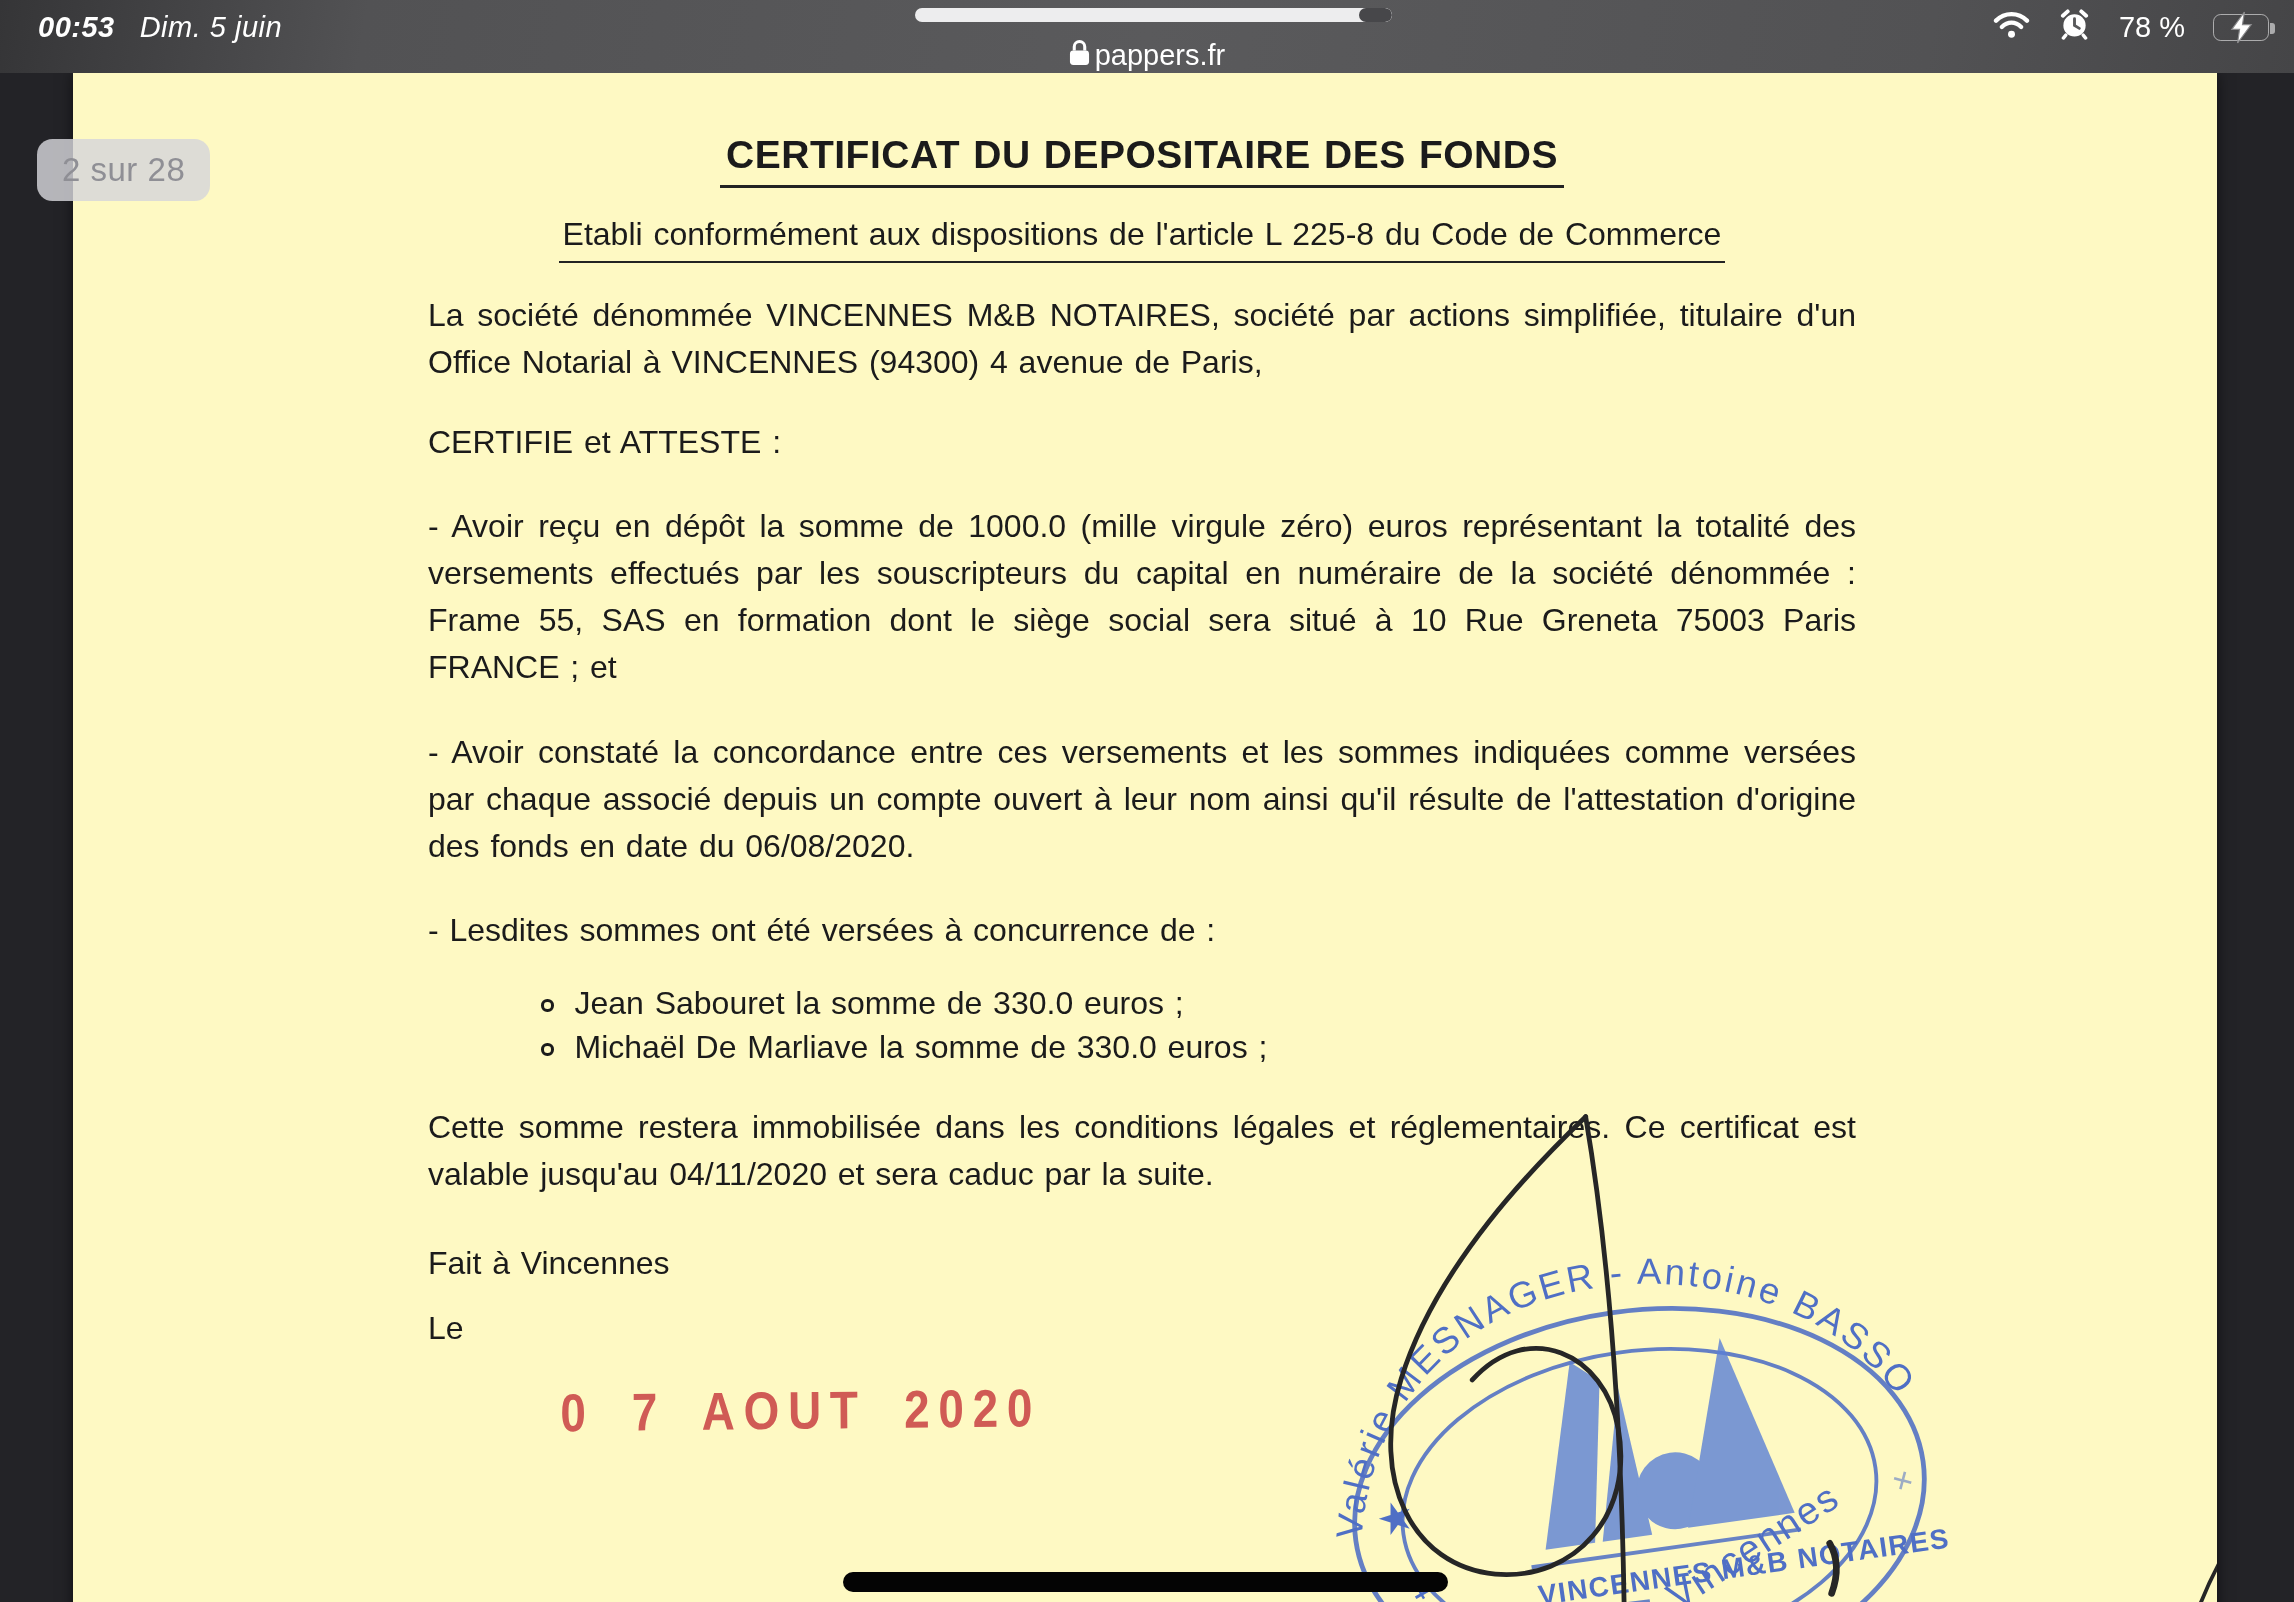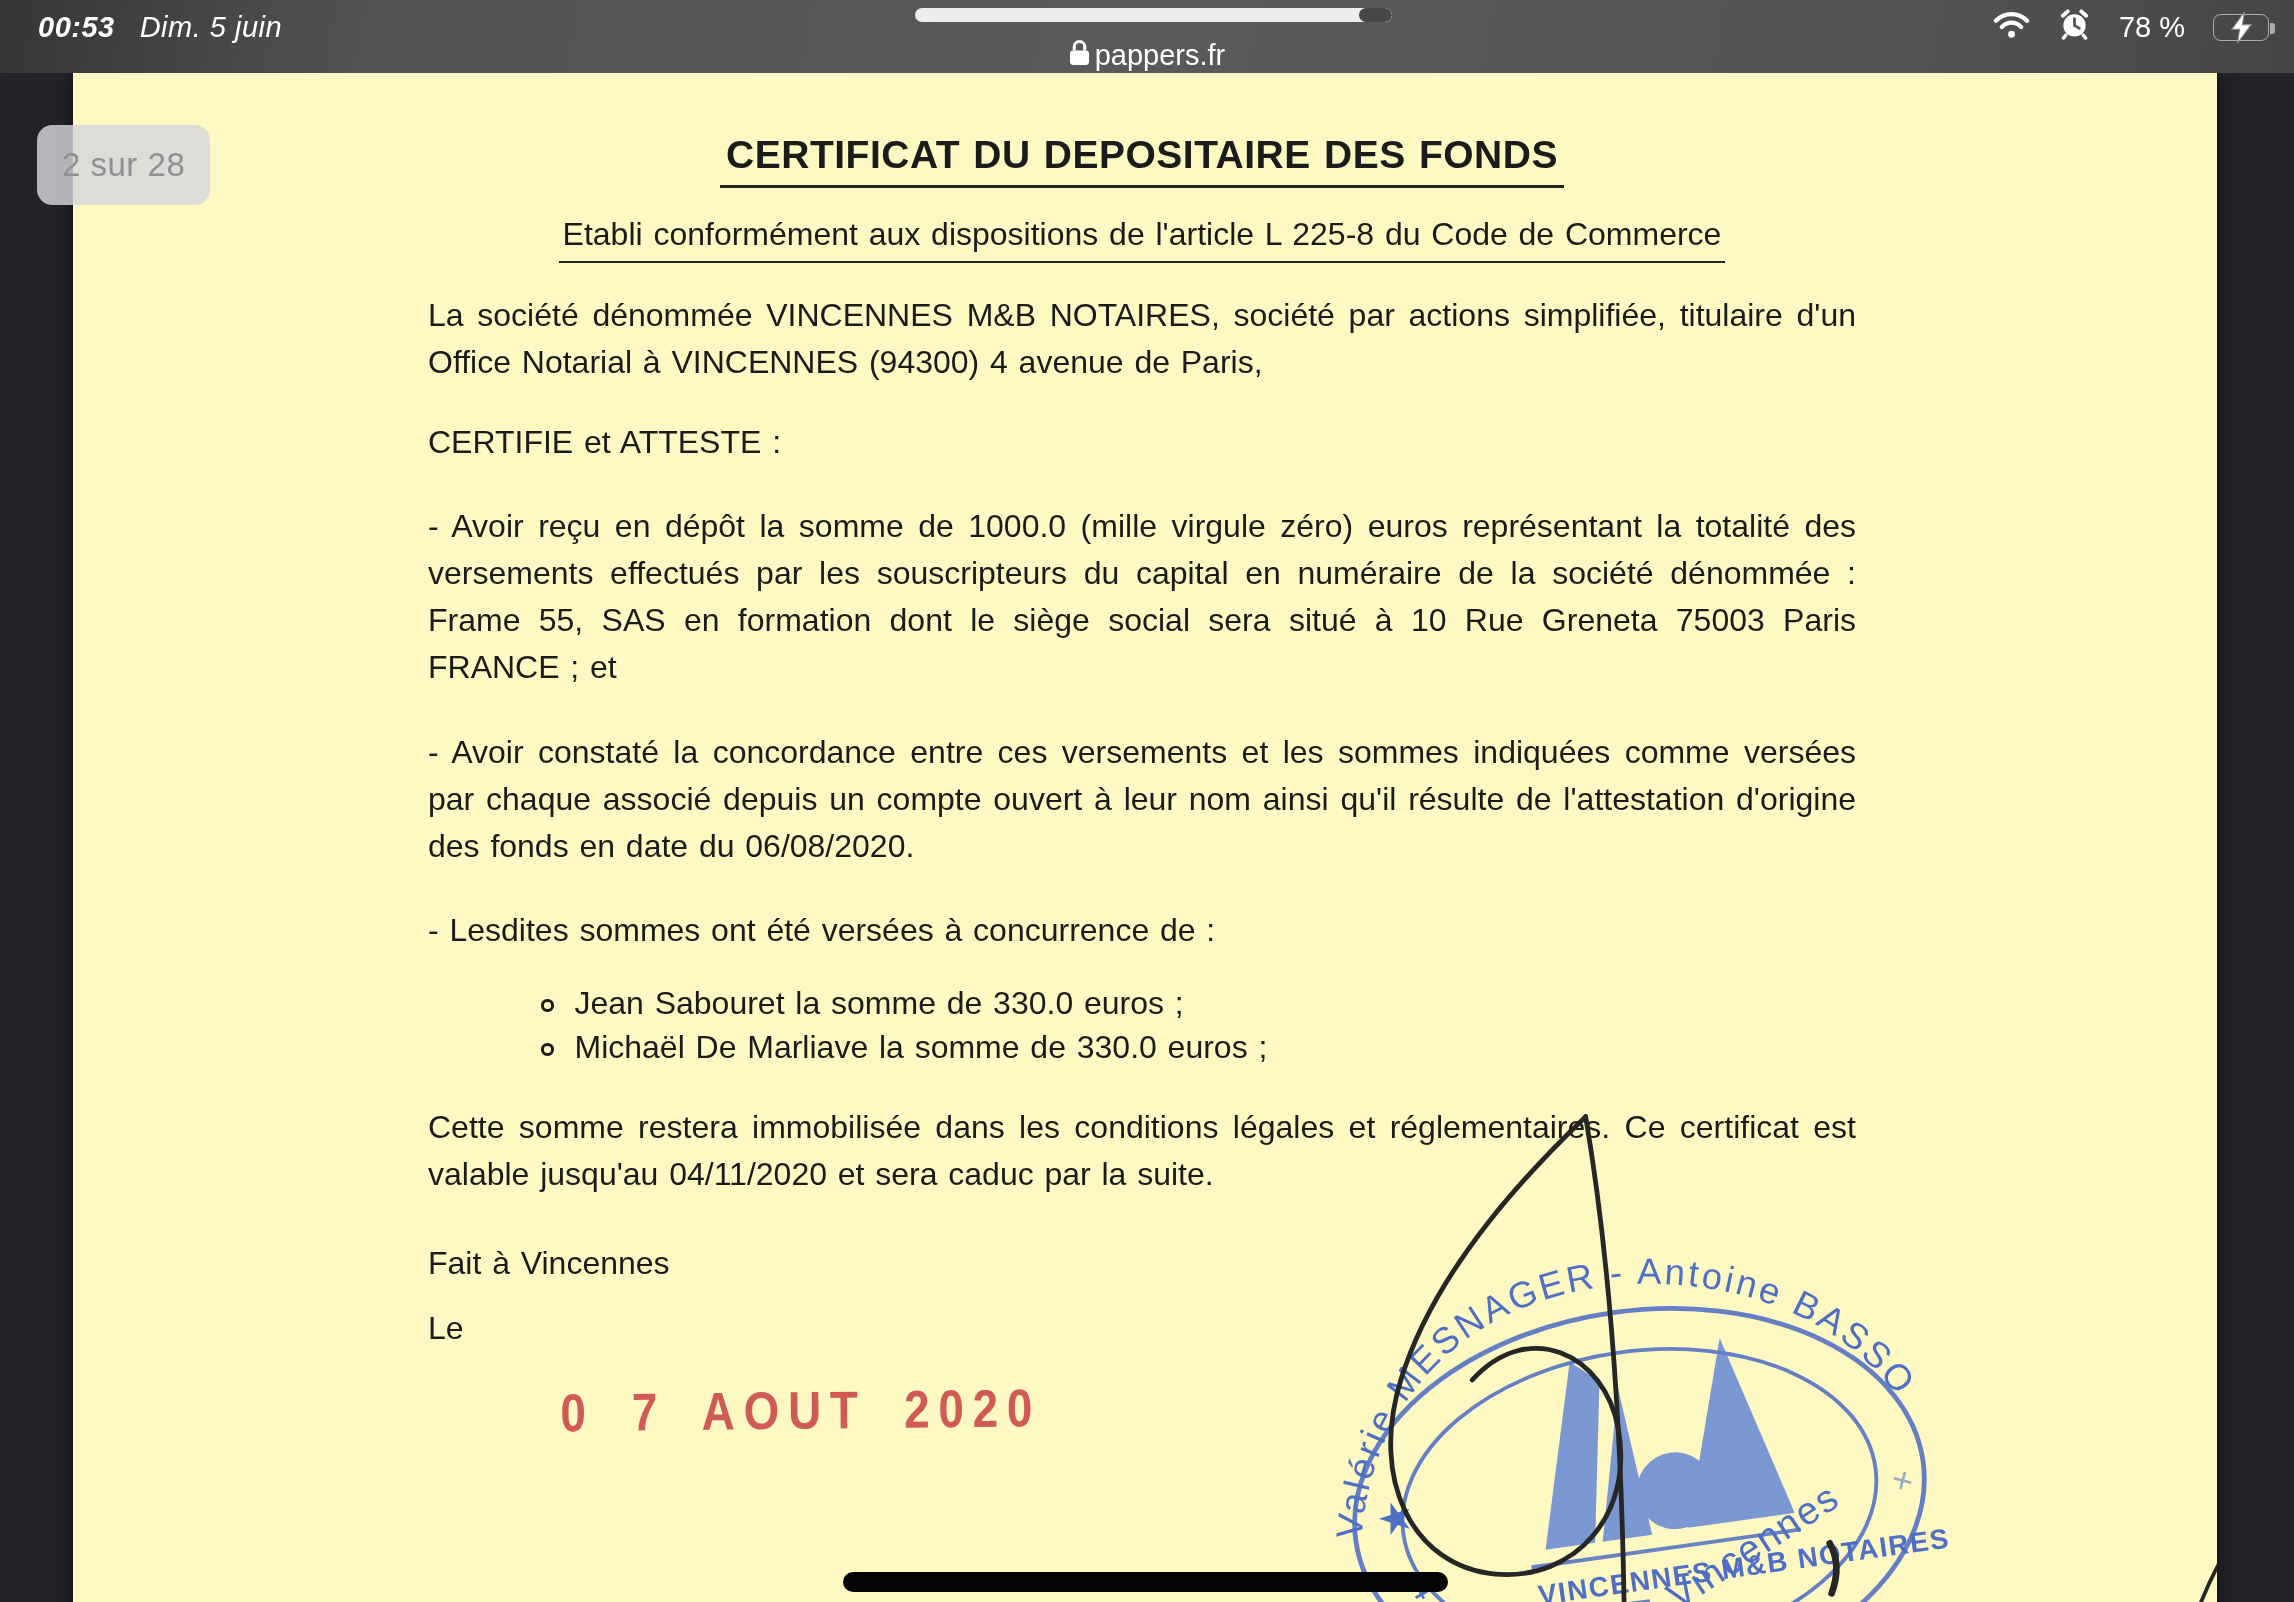--- a/index.html
+++ b/index.html
@@ -48,24 +48,24 @@
   }
   .battery-bolt { position:absolute; left:10.6px; top:-3.8px; }
 
   
   .page {
     position:absolute; left:73px; top:73px; width:2144px; height:1578px;
     background:#fef9c3; overflow:hidden; z-index:10;
     box-shadow:0 0 13.4px rgba(0,0,0,.55);
   }
   .page-indicator {
-    position:absolute; left:37px; top:125px; z-index:50;
+    position:absolute; left:37px; top:139px; z-index:50;
     background:rgba(214,214,218,.82); color:#8f8f95;
     font-size:33px; font-weight:500;
-    padding:21px 25px; border-radius:15.4px; letter-spacing:0.5px;
+    padding:12px 25px; border-radius:15.4px; letter-spacing:0.5px;
   }
 
   
   .doc {
     padding:60px 361px 0 355px;
     color:#1b1b1b; font-size:32px; line-height:47px; word-spacing:1.9px;
   }
   .center { text-align:center; }
   .doc-title {
     font-size:39px; font-weight:700; letter-spacing:0.5px; line-height:44px;

